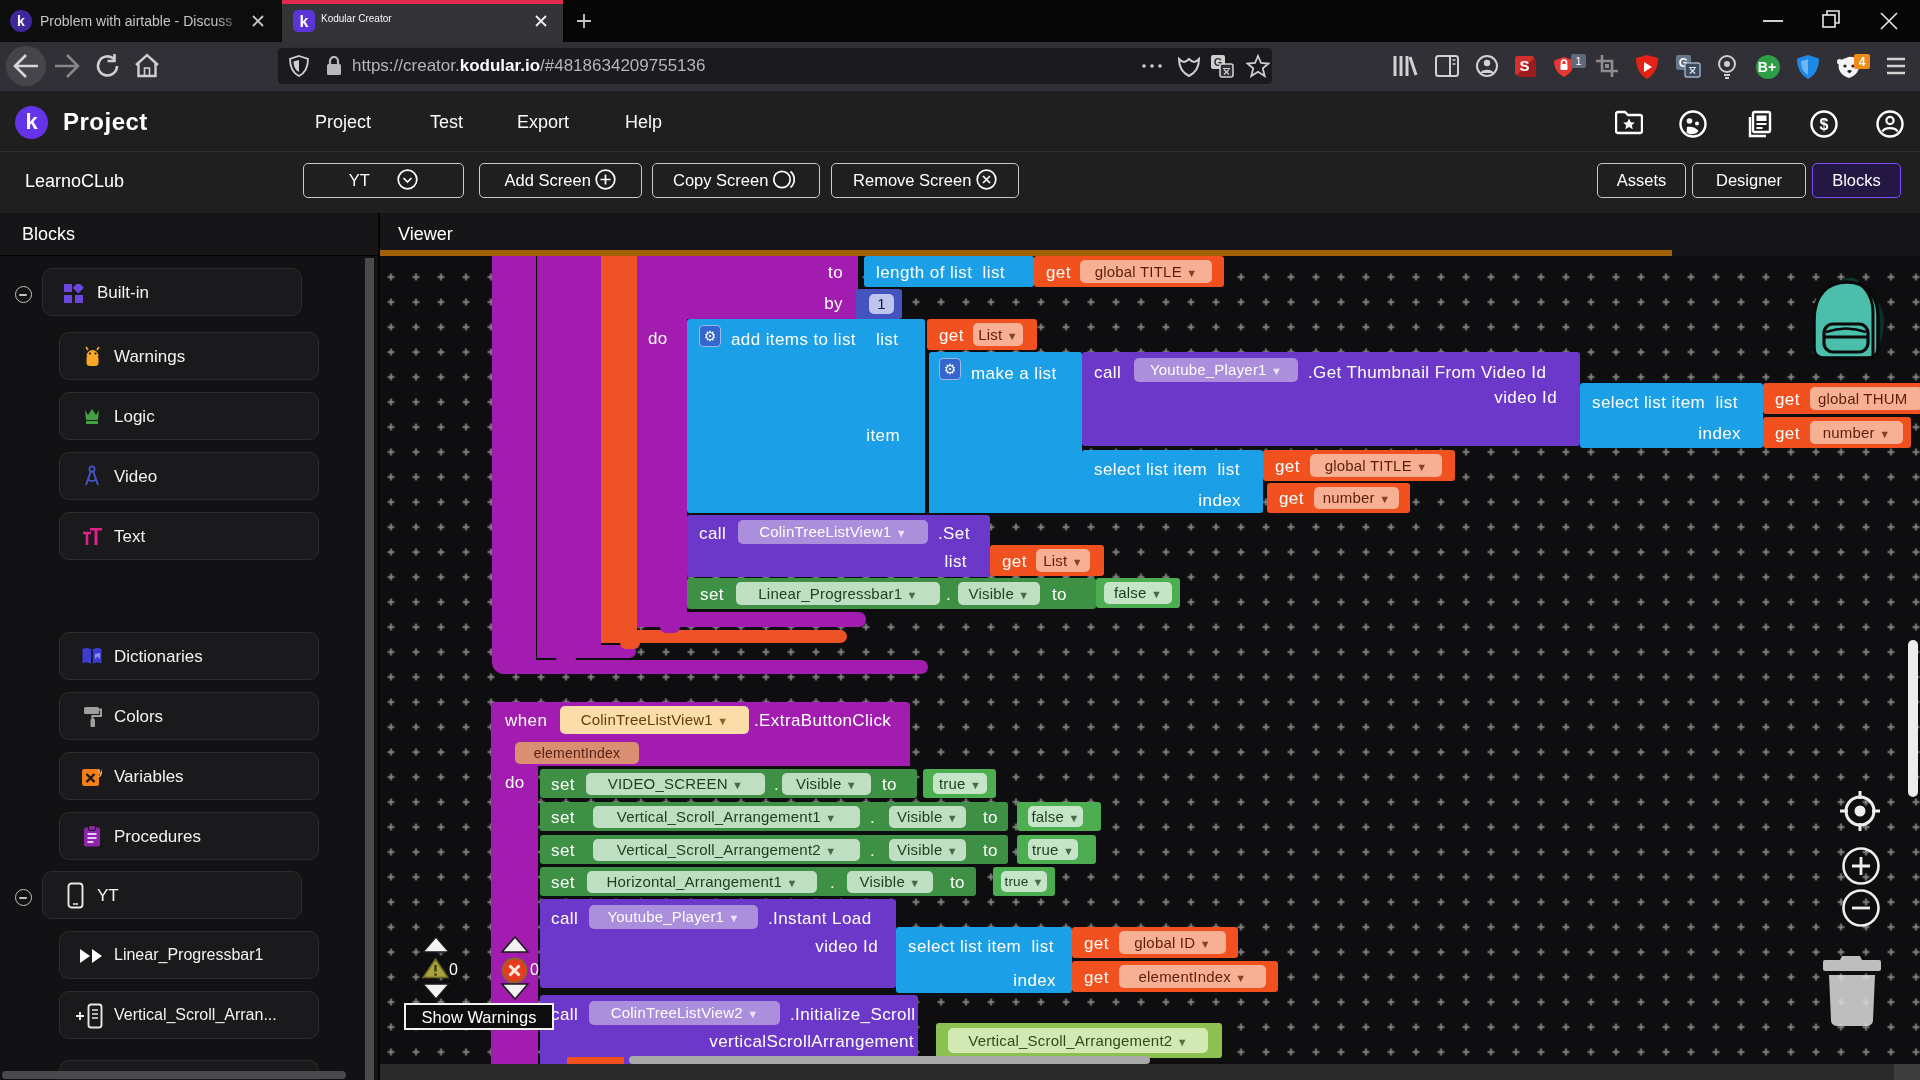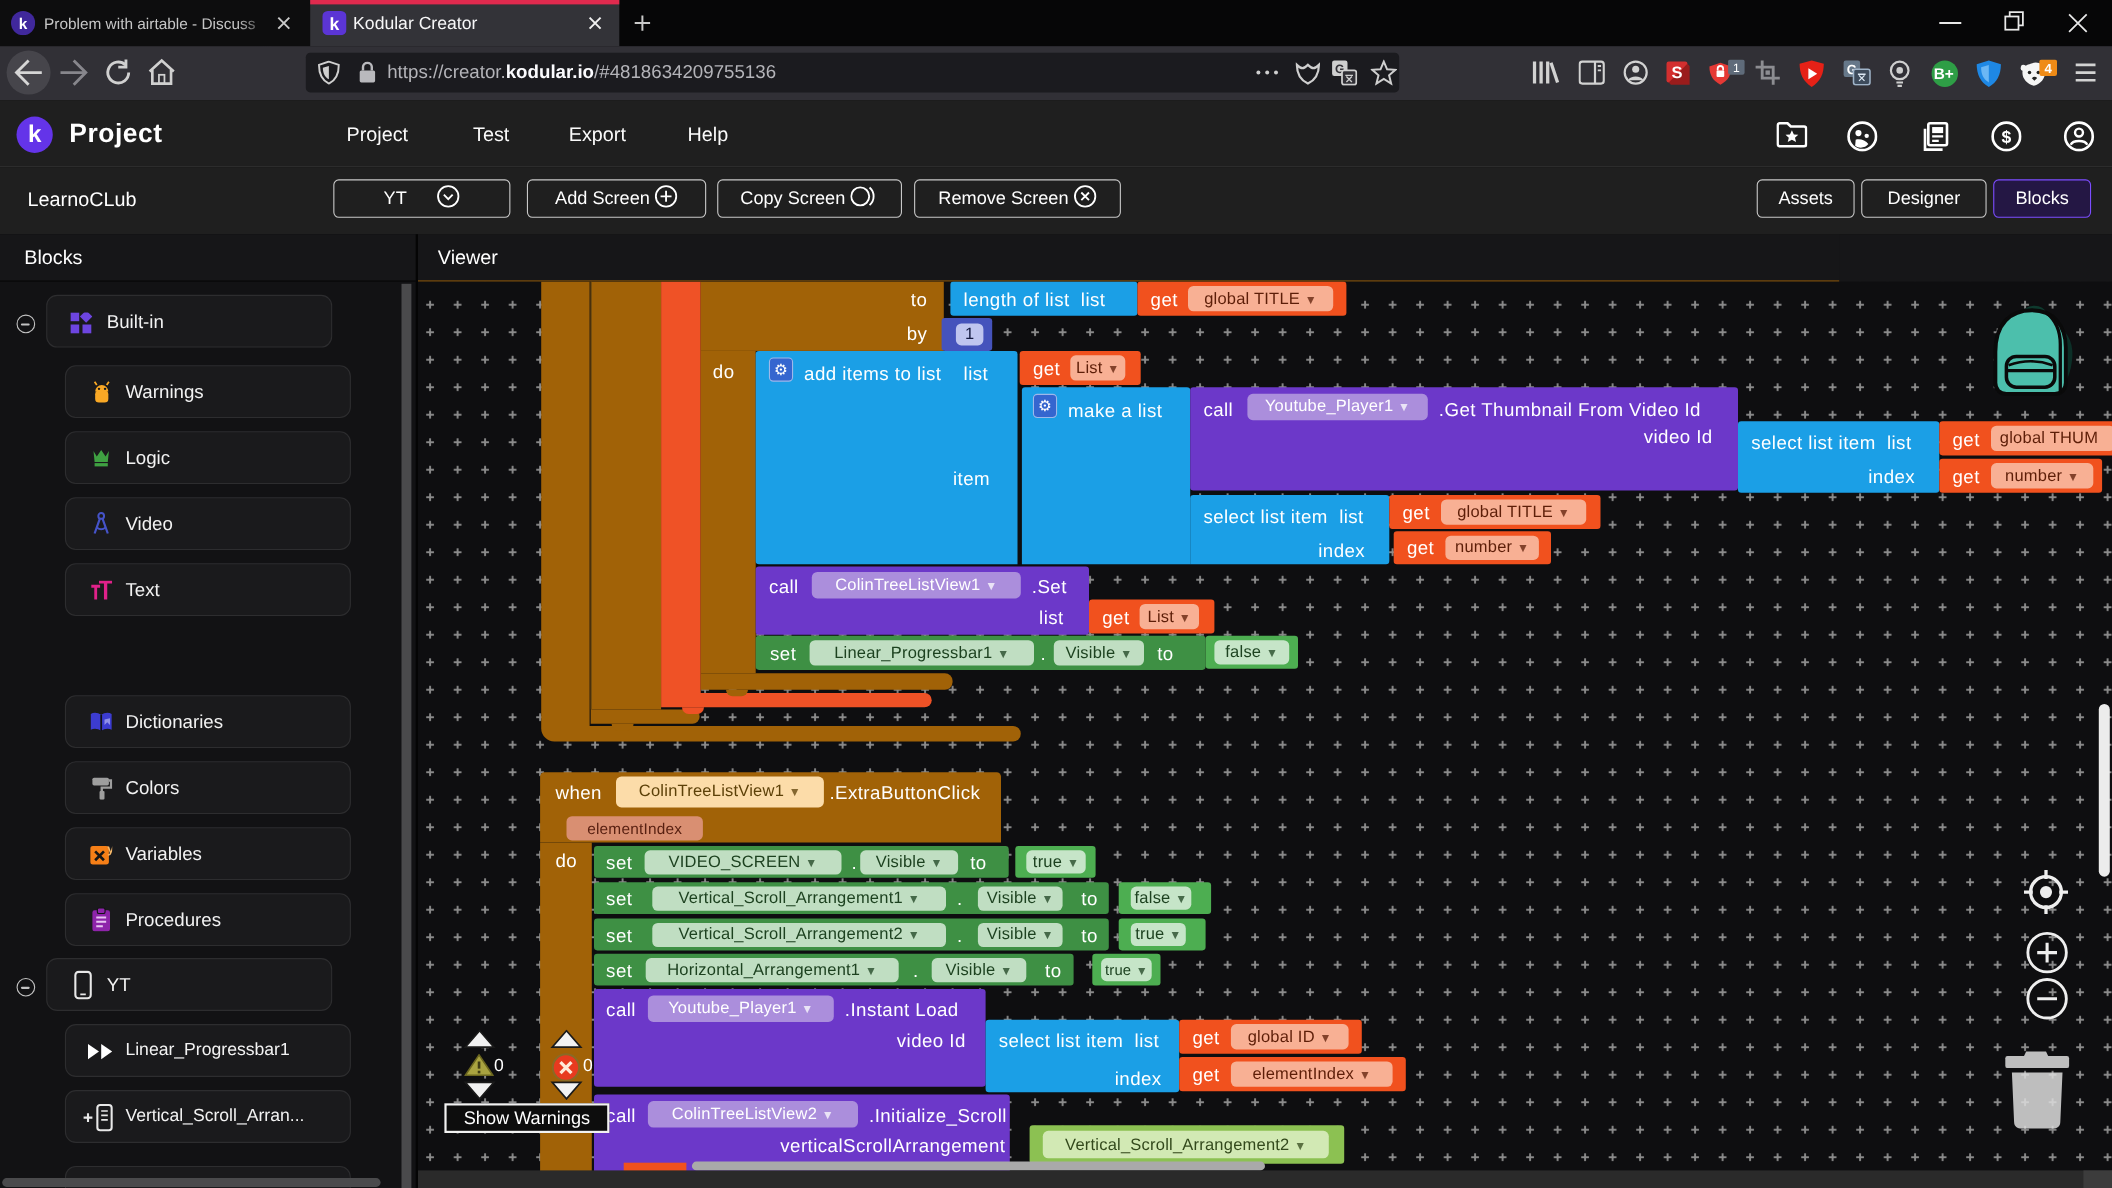--- a/index.html
+++ b/index.html
@@ -6,21 +6,21 @@
   html,body { width:1920px; height:1080px; overflow:hidden; background:#0c0c0d;
     font-family:"Liberation Sans", sans-serif; }
   .abs { position:absolute; }
   
   #tabbar { position:absolute; left:0; top:0; width:1920px; height:42px; background:#060607; }
   #tab1 { position:absolute; left:0; top:0; width:296px; height:42px; background:#0d0d0e; }
   #tab1 .title { position:absolute; left:40px; top:13px; font-size:14px; color:#c6c6c6; white-space:nowrap; width:205px; overflow:hidden; }
   #tab1 .fade { position:absolute; left:215px; top:0; width:32px; height:42px; background:linear-gradient(90deg, rgba(13,13,14,0), #0d0d0e); }
   #tab2 { position:absolute; left:282px; top:0; width:281px; height:42px; background:#333338; }
   #tab2 .red { position:absolute; left:0; top:0; width:100%; height:4px; background:#e02a4e; }
-  #tab2 .title { position:absolute; left:39px; top:13px; font-size:16px; color:#f7f7f8; }
+  #tab2 .title { position:absolute; left:39px; top:13px; font-size:10px; color:#f7f7f8; }
   .tabx { position:absolute; top:13px; width:16px; height:16px; }
   .tabx svg { display:block; }
   #newtab { position:absolute; left:575px; top:12px; }
   #winctl { position:absolute; left:0; top:0; width:1920px; height:42px; }
   
   #navbar { position:absolute; left:0; top:42px; width:1920px; height:49px; background:#313036; }
   #backbtn { position:absolute; left:6px; top:4px; width:40px; height:40px; border-radius:50%; background:#46454b; }
   #urlbar { position:absolute; left:278px; top:6px; width:994px; height:36px; background:#1b1b1f; border-radius:4px; }
   #urltext { position:absolute; left:74px; top:8px; font-size:17px; color:#b4b4b9; white-space:nowrap; }
   #urltext b { color:#fbfbfe; font-weight:bold; }
@@ -41,30 +41,30 @@
   #sidebar { position:absolute; left:0; top:213px; width:378px; height:867px; background:#121214; overflow:hidden; }
   #sidehead { position:absolute; left:0; top:0; width:378px; height:43px; background:#161618; border-bottom:1px solid #050505; }
   #sidehead span { position:absolute; left:22px; top:11px; font-size:18px; color:#fff; }
   .pitem { position:absolute; border:1px solid #2d2d2f; background:#1a1a1c; border-radius:10px; width:260px; height:48px; }
   .pitem .lbl { position:absolute; left:54px; top:14px; font-size:17px; color:#f2f2f2; white-space:nowrap; }
   .pitem .ico { position:absolute; }
   .minuscirc { position:absolute; width:17px; height:17px; border:1.5px solid #c3c3c3; border-radius:50%; }
   .minuscirc::after { content:""; position:absolute; left:3px; top:6.5px; width:8px; height:2px; background:#c3c3c3; border-radius:1px; }
   #divider { position:absolute; left:378px; top:213px; width:2px; height:867px; background:#050505; }
   #viewer { position:absolute; left:380px; top:213px; width:1540px; height:867px; background:#161618; }
-  #viewhead { position:absolute; left:0; top:0; width:1292px; height:43px; background:#161618; border-bottom:1px solid #a16207; }
+  #viewhead { position:absolute; left:0; top:0; width:1292px; height:43px; background:#161618; border-bottom:6px solid #a16207; }
   #viewhead span { position:absolute; left:18px; top:11px; font-size:18px; color:#fff; }
   #canvas { position:absolute; left:0; top:43px; width:1540px; height:824px; background:#0e0e10; overflow:hidden; }
   
   .bt { position:absolute; font-size:17px; letter-spacing:0.4px; color:#fff; white-space:nowrap; }
   .btr { position:absolute; font-size:17px; letter-spacing:0.4px; color:#fff; white-space:nowrap; text-align:right; }
   .chip { position:absolute; border-radius:5px; font-size:15px; letter-spacing:0.2px; white-space:nowrap; text-align:center; overflow:hidden; }
   .chip i { font-style:normal; font-size:11px; opacity:0.75; }
   .blk { position:absolute; border-radius:3px; }
-  .gold { background:#a16207; }
+  .gold { background:#a21caf; }
   .red3 { background:#ef5226; }
   .cyan { background:#1b9fe6; }
   .oran { background:#f1511e; }
   .mathb { background:#4553bc; }
   .purp { background:#6c38c9; }
   .grn { background:#3e9044; }
   .lgrn { background:#4dae51; }
   .lime { background:#8cc152; }
   .c-gold { background:#fcdca9; color:#5d4108; }
   .c-oran { background:#f8b094; color:#5d1e08; }

